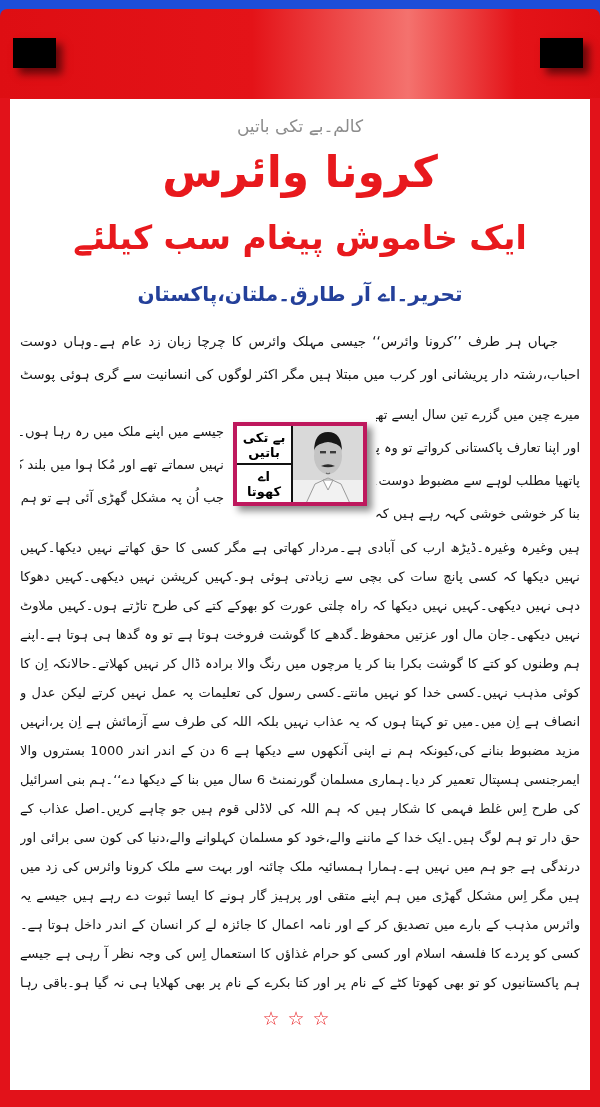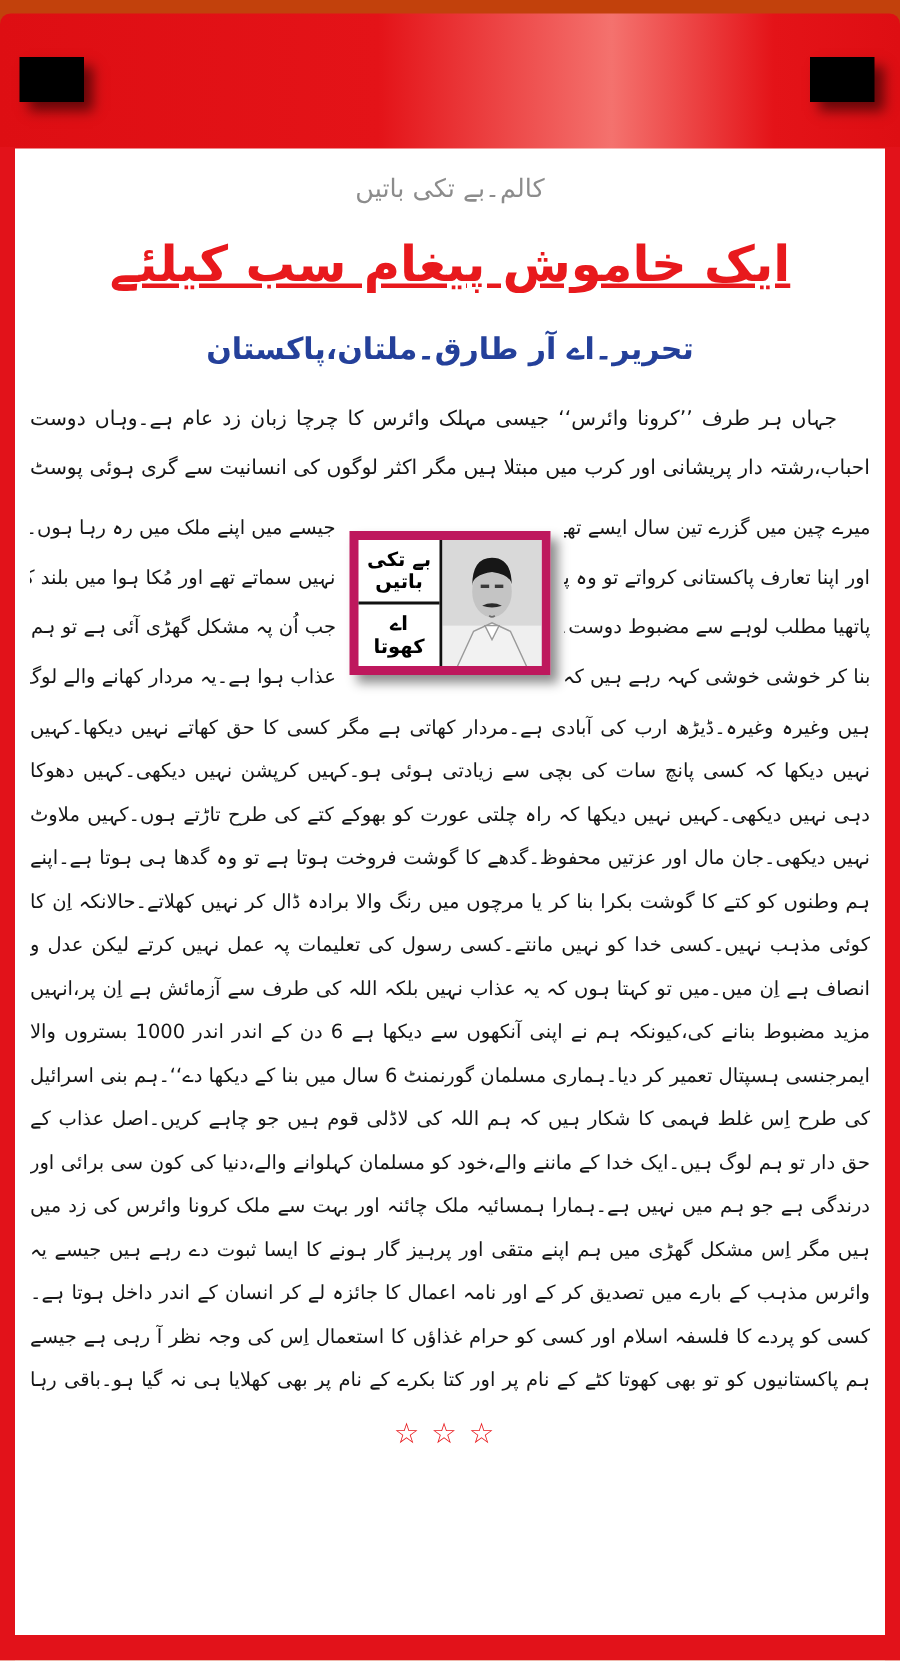--- a/index.html
+++ b/index.html
@@ -1,19 +1,19 @@
 <!DOCTYPE html>
 <html lang="ur"><head>
 <meta charset="utf-8">
 <style>
   * { margin:0; padding:0; box-sizing:border-box; }
   html,body { background:#ffffff; }
   body { width:600px; font-family:"DejaVu Sans", sans-serif; }
 
-  .page { position:relative; width:600px; height:1107px; background:#c2410c; overflow:hidden; }
+  .page { position:relative; width:600px; height:1107px; background:#1d4ed8; overflow:hidden; }
 
   
   .banner {
     position:absolute; top:9px; left:0; width:600px; height:91px;
     background:linear-gradient(90deg,#de0e13 0%, #e41318 42%, #f4726e 68%, #e41318 86%, #de0e13 100%);
     border-radius:7px 7px 0 0;
   }
   .border-left  { position:absolute; top:98px; left:0;  width:10px; bottom:0; background:#e2121a; }
   .border-right { position:absolute; top:98px; right:0; width:10px; bottom:0; background:#e2121a; }
   .border-bottom{ position:absolute; bottom:0; left:0; width:600px; height:17px; background:#e2121a; }
@@ -25,40 +25,40 @@
 
   
   .content {
     position:absolute; top:99px; left:10px; right:10px; bottom:17px;
     background:#ffffff; padding:14px 10px 0 10px; overflow:hidden; text-align:center;
   }
 
   .column-label { color:#8c8c8c; font-size:17px; line-height:26px; }
 
   .title-main { color:#e8191d; font-size:44px; font-weight:bold; line-height:58px; margin-top:4px; }
-  .title-sub  { color:#e8191d; font-size:33px; font-weight:bold; line-height:50px; margin-top:12px;text-decoration:underline; }
+  .title-sub  { color:#e8191d; font-size:33px; font-weight:bold; line-height:50px; margin-top:12px; }
   .byline     { color:#24409a; font-size:20px; font-weight:bold; line-height:30px; margin-top:16px; }
   .dateline   { color:#1fa14c; font-size:14px; font-weight:bold; line-height:24px; margin-top:10px; }
   .dateline .year { border-bottom:4px solid #ffd300; padding-bottom:1px; }
 
   .body-text { direction:rtl; text-align:justify; color:#161616; margin-top:16px; }
   .para1 { font-size:13.5px; line-height:33px; text-indent:22px; height:70px; overflow:hidden; }
 
   .wrap-band { display:flex; direction:rtl; align-items:center; margin-top:2px; height:134px; }
   .wrap-col { flex:1; overflow:hidden; }
   .wrap-col .wrap-line {
     font-size:13px; line-height:33px; height:33px; white-space:nowrap; overflow:hidden;
     text-align:justify; text-align-last:justify;
   }
   .wrap-col-right { padding-left:6px; }
   .wrap-col-left  { padding-right:6px; }
 
   .inset-box {
-    direction:ltr; flex:0 0 134px; height:96px; background:#fff;
-    border:6px solid #be185d; box-shadow:5px 5px 7px rgba(0,0,0,0.45);
+    direction:ltr; flex:0 0 134px; height:84px; background:#fff;
+    border:4px solid #be185d; box-shadow:5px 5px 7px rgba(0,0,0,0.45);
     display:flex; margin:0 3px;
   }
   .inset-labels { width:56px; border-right:2px solid #111; display:flex; flex-direction:column; }
   .inset-label { flex:1; display:flex; align-items:center; justify-content:center;
     font-weight:bold; font-size:13px; color:#000; direction:rtl; padding:2px; text-align:center; }
   .inset-label.top { border-bottom:2px solid #111; }
   .inset-photo { flex:1; background:#dcdcdc; position:relative; overflow:hidden; }
   .inset-photo svg { display:block; width:100%; height:100%; }
 
   .para2 { font-size:13px; line-height:29px; height:468px; overflow:hidden; margin-top:2px; }
@@ -75,20 +75,21 @@
   <div class="corner-square sq-right"></div>
 
   <div class="border-left"></div>
   <div class="border-right"></div>
   <div class="border-bottom"></div>
 
   <div class="content">
 
     <div class="column-label" dir="rtl">کالم۔بے تکی باتیں</div>
 
+    <div class="title-main" dir="rtl">کرونا وائرس</div>
 
     <div class="title-sub" dir="rtl">ایک خاموش پیغام سب کیلئے</div>
 
     <div class="byline" dir="rtl">تحریر۔اے آر طارق۔ملتان،پاکستان</div>
 
 
     <div class="body-text">
 
       <div class="para1">جہاں ہر طرف ’’کرونا وائرس‘‘ جیسی مہلک وائرس کا چرچا زبان زد عام ہے۔وہاں دوست احباب،رشتہ دار پریشانی اور کرب میں مبتلا ہیں مگر اکثر لوگوں کی انسانیت سے گری ہوئی پوسٹ دیکھ کر مزید پریشانی ہوتی ہے۔میرے سوشل میڈیا دوست آفتاب احمد کہتے ہیں کہ’’</div>
 
@@ -119,21 +120,20 @@
               <path d="M28 48 Q35 44.5 42 48 Q35 50.5 28 48 Z" fill="#2a2a2a"></path>
               <path d="M33 55 Q35 56.5 37 55" stroke="#6d6d6d" stroke-width="1.2" fill="none"></path>
             </svg>
           </div>
         </div>
 
         <div class="wrap-col wrap-col-left">
             <div class="wrap-line" dir="rtl">جیسے میں اپنے ملک میں رہ رہا ہوں۔جہاں بھی ملتے</div>
             <div class="wrap-line" dir="rtl">نہیں سماتے تھے اور مُکا ہوا میں بلند کرتے اور کہتے</div>
             <div class="wrap-line" dir="rtl">جب اُن پہ مشکل گھڑی آئی ہے تو ہم مزاحیہ پوسٹ</div>
-            <div class="wrap-line" dir="rtl">عذاب ہوا ہے۔یہ مردار کھانے والے لوگ</div>
           </div>
 
       </div>
 
       <div class="para2">ہیں وغیرہ وغیرہ۔ڈیڑھ ارب کی آبادی ہے۔مردار کھاتی ہے مگر کسی کا حق کھاتے نہیں دیکھا۔کہیں نہیں دیکھا کہ کسی پانچ سات کی بچی سے زیادتی ہوئی ہو۔کہیں کرپشن نہیں دیکھی۔کہیں دھوکا دہی نہیں دیکھی۔کہیں نہیں دیکھا کہ راہ چلتی عورت کو بھوکے کتے کی طرح تاڑتے ہوں۔کہیں ملاوٹ نہیں دیکھی۔جان مال اور عزتیں محفوظ۔گدھے کا گوشت فروخت ہوتا ہے تو وہ گدھا ہی ہوتا ہے۔اپنے ہم وطنوں کو کتے کا گوشت بکرا بنا کر یا مرچوں میں رنگ والا برادہ ڈال کر نہیں کھلاتے۔حالانکہ اِن کا کوئی مذہب نہیں۔کسی خدا کو نہیں مانتے۔کسی رسول کی تعلیمات پہ عمل نہیں کرتے لیکن عدل و انصاف ہے اِن میں۔میں تو کہتا ہوں کہ یہ عذاب نہیں بلکہ اللہ کی طرف سے آزمائش ہے اِن پر،انہیں مزید مضبوط بنانے کی،کیونکہ ہم نے اپنی آنکھوں سے دیکھا ہے 6 دن کے اندر اندر 1000 بستروں والا ایمرجنسی ہسپتال تعمیر کر دیا۔ہماری مسلمان گورنمنٹ 6 سال میں بنا کے دیکھا دے‘‘۔ہم بنی اسرائیل کی طرح اِس غلط فہمی کا شکار ہیں کہ ہم اللہ کی لاڈلی قوم ہیں جو چاہے کریں۔اصل عذاب کے حق دار تو ہم لوگ ہیں۔ایک خدا کے ماننے والے،خود کو مسلمان کہلوانے والے،دنیا کی کون سی برائی اور درندگی ہے جو ہم میں نہیں ہے۔ہمارا ہمسائیہ ملک چائنہ اور بہت سے ملک کرونا وائرس کی زد میں ہیں مگر اِس مشکل گھڑی میں ہم اپنے متقی اور پرہیز گار ہونے کا ایسا ثبوت دے رہے ہیں جیسے یہ وائرس مذہب کے بارے میں تصدیق کر کے اور نامہ اعمال کا جائزہ لے کر انسان کے اندر داخل ہوتا ہے۔کسی کو پردے کا فلسفہ اسلام اور کسی کو حرام غذاؤں کا استعمال اِس کی وجہ نظر آ رہی ہے جیسے ہم پاکستانیوں کو تو بھی کھوتا کٹے کے نام پر اور کتا بکرے کے نام پر بھی کھلایا ہی نہ گیا ہو۔باقی رہا پردہ تو ہم مسلمان بھی ہیں تو سارے پاکستان میں ہر عورت تو شرعی پردہ بھی نہیں کرتی ہیں۔پھر اِن کے پاس کون سا لائسنس ہے کہ خدانخواستہ یہ وائرس اِن میں نہیں پھیل سکتا۔اور تو اور ابھی تک پوری دنیا میں اِس بیماری کا علاج بھی دریافت نہیں ہوا اور وطن عزیز میں لوگ نیم کے پتوں سے اِس کا شرطیہ علاج بھی دریافت کر کے بیٹھے ہیں۔خدارا اِس نازک اور کٹھن وقت میں ہمیں متاثرہ ممالک کی ہر ممکن مدد کرنی چاہیئے نہ کہ اِس پریشان کن صورتحال میں ہم اُن کا مذاق اُڑائیں۔یہ مشکل کسی پر بھی آ سکتی ہے۔</div>
 
     </div>
 
     <div class="stars">☆☆☆</div>
 

